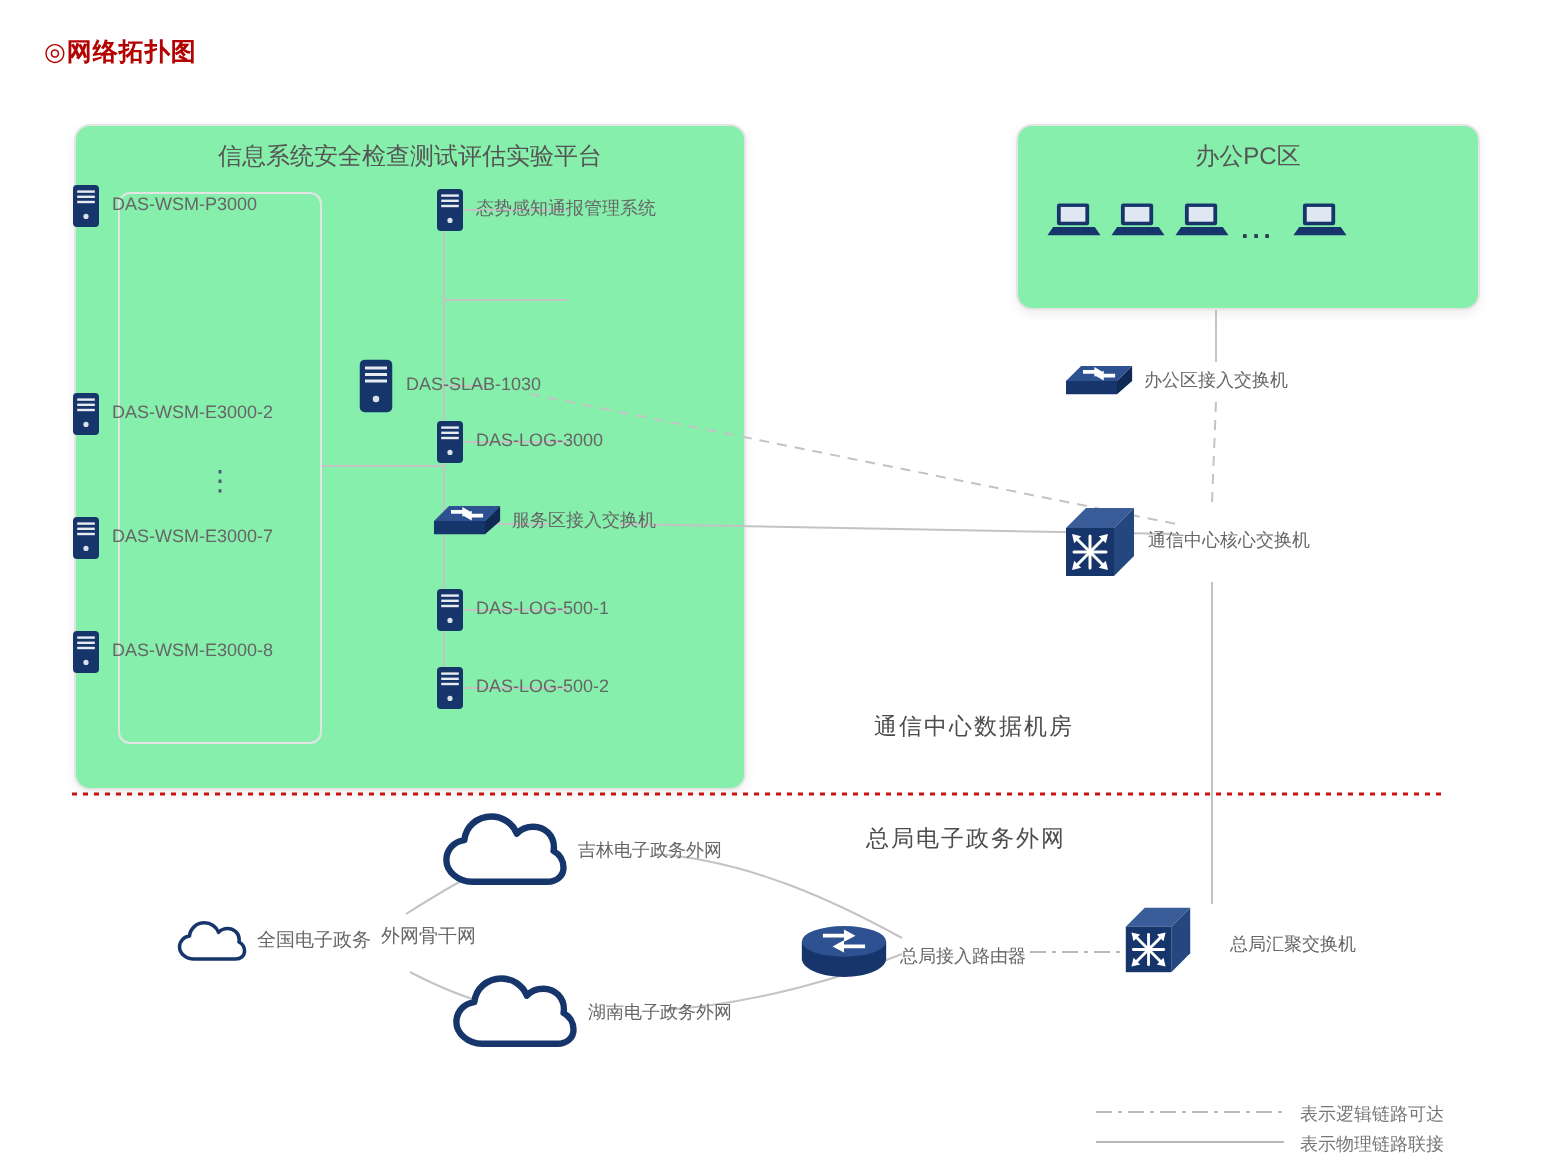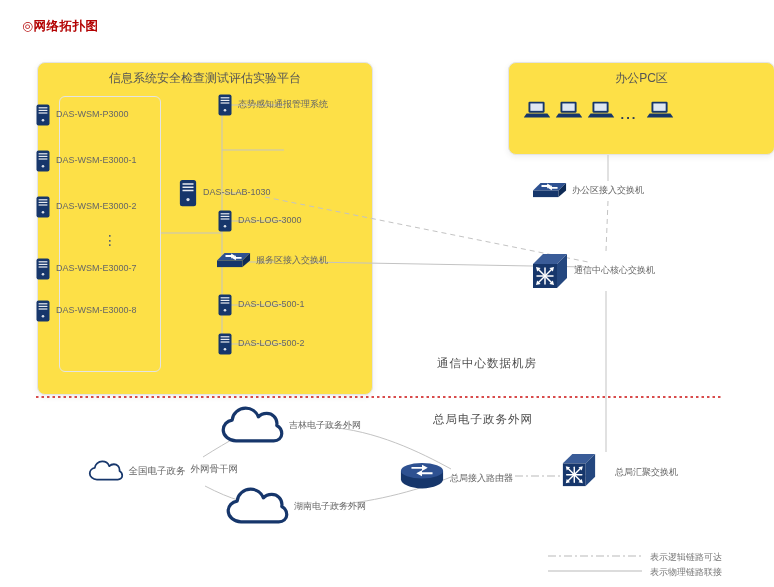--- a/index.html
+++ b/index.html
@@ -3,21 +3,21 @@
 <meta charset="utf-8">
 <style>
   * { margin:0; padding:0; box-sizing:border-box; }
   html,body { background:#fff; }
   body { font-family:"Liberation Sans","DejaVu Sans",sans-serif; }
   .canvas { position:relative; width:774px; height:587px; background:#fff; overflow:hidden; }
 
   .page-title { position:absolute; left:22px; top:18px; font-size:12.5px; font-weight:bold;
                 color:#b30202; z-index:4; letter-spacing:.5px; }
 
-  .box { position:absolute; background:#fde047; border:1px solid #e4e4e4; border-radius:8px;
+  .box { position:absolute; background:#86efac; border:1px solid #e4e4e4; border-radius:8px;
          box-shadow:0 2px 6px rgba(0,0,0,.07); z-index:1; }
   .box-title { width:100%; margin-top:7px; text-align:center; font-size:12px; color:#555;
                position:relative; z-index:3; }
 
   .wires { position:absolute; left:0; top:0; z-index:2; pointer-events:none; }
 
   .node { position:absolute; display:flex; flex-direction:row; align-items:center; gap:5px;
           width:150px; transform:translateX(-50%); z-index:3; }
   .lbl { font-size:9px; color:#666; text-align:center; line-height:1.3; white-space:nowrap; }
   .lbl-push { margin-top:6px; }
@@ -86,21 +86,21 @@
 </svg>
 
 <div class="canvas">
 
   <div class="page-title">◎网络拓扑图</div>
 
   <div class="box" style="left:37px; top:62px; width:336px; height:333px;">
     <div class="box-title">信息系统安全检查测试评估实验平台</div>
   </div>
   <div class="box" style="left:59px; top:96px; width:102px; height:276px; border-radius:6px; box-shadow:none;"></div>
-  <div class="box" style="left:508px; top:62px; width:267px; height:93px;">
+  <div class="box" style="left:508px; top:62px; width:232px; height:93px;">
     <div class="box-title">办公PC区</div>
   </div>
 
   <svg class="wires" width="774" height="587" viewBox="0 0 774 587">
     <g stroke="#c3c3c3" stroke-width="1" fill="none">
       <line x1="222" y1="105" x2="222" y2="344"></line>
       <line x1="161" y1="233" x2="222" y2="233"></line>
       <line x1="222" y1="105" x2="284" y2="105"></line>
       <line x1="222" y1="150" x2="284" y2="150"></line>
       <line x1="222" y1="193" x2="243" y2="193"></line>
@@ -121,46 +121,40 @@
       <line x1="265" y1="197" x2="588" y2="262"></line>
     </g>
     <g stroke="#b9b9b9" stroke-width="1" fill="none" stroke-dasharray="8 3 2 3">
       <line x1="499" y1="476" x2="586" y2="476"></line>
       <line x1="548" y1="556" x2="642" y2="556"></line>
     </g>
     <line x1="548" y1="571" x2="642" y2="571" stroke="#b9b9b9" stroke-width="1"></line>
     <line x1="36" y1="397" x2="722" y2="397" stroke="#cc1111" stroke-width="1.5" stroke-dasharray="2.5 3"></line>
   </svg>
 
-  <div class="node" style="left:110px; top:104px;">
+  <div class="node" style="left:110px; top:92px;">
     <svg width="16" height="22">
         <use href="#sym-server"></use>
       </svg>
     <div class="lbl">DAS-WSM-P3000</div>
-  </div>
-  <div class="node" style="left:110px; top:150px;">
-    <svg width="16" height="22">
-        <use href="#sym-server"></use>
-      </svg>
-    <div class="lbl">DAS-WSM-E3000-1</div>
   </div>
   <div class="node" style="left:110px; top:196px;">
     <svg width="16" height="22">
         <use href="#sym-server"></use>
       </svg>
     <div class="lbl">DAS-WSM-E3000-2</div>
   </div>
   <div class="dots-v" style="left:110px; top:233px;">⋮</div>
   <div class="node" style="left:110px; top:258px;">
     <svg width="16" height="22">
         <use href="#sym-server"></use>
       </svg>
     <div class="lbl">DAS-WSM-E3000-7</div>
   </div>
-  <div class="node" style="left:110px; top:300px;">
+  <div class="node" style="left:110px; top:315px;">
     <svg width="16" height="22">
         <use href="#sym-server"></use>
       </svg>
     <div class="lbl">DAS-WSM-E3000-8</div>
   </div>
 
   <div class="node" style="left:292px; top:94px;">
     <svg width="16" height="22">
         <use href="#sym-server"></use>
       </svg>

